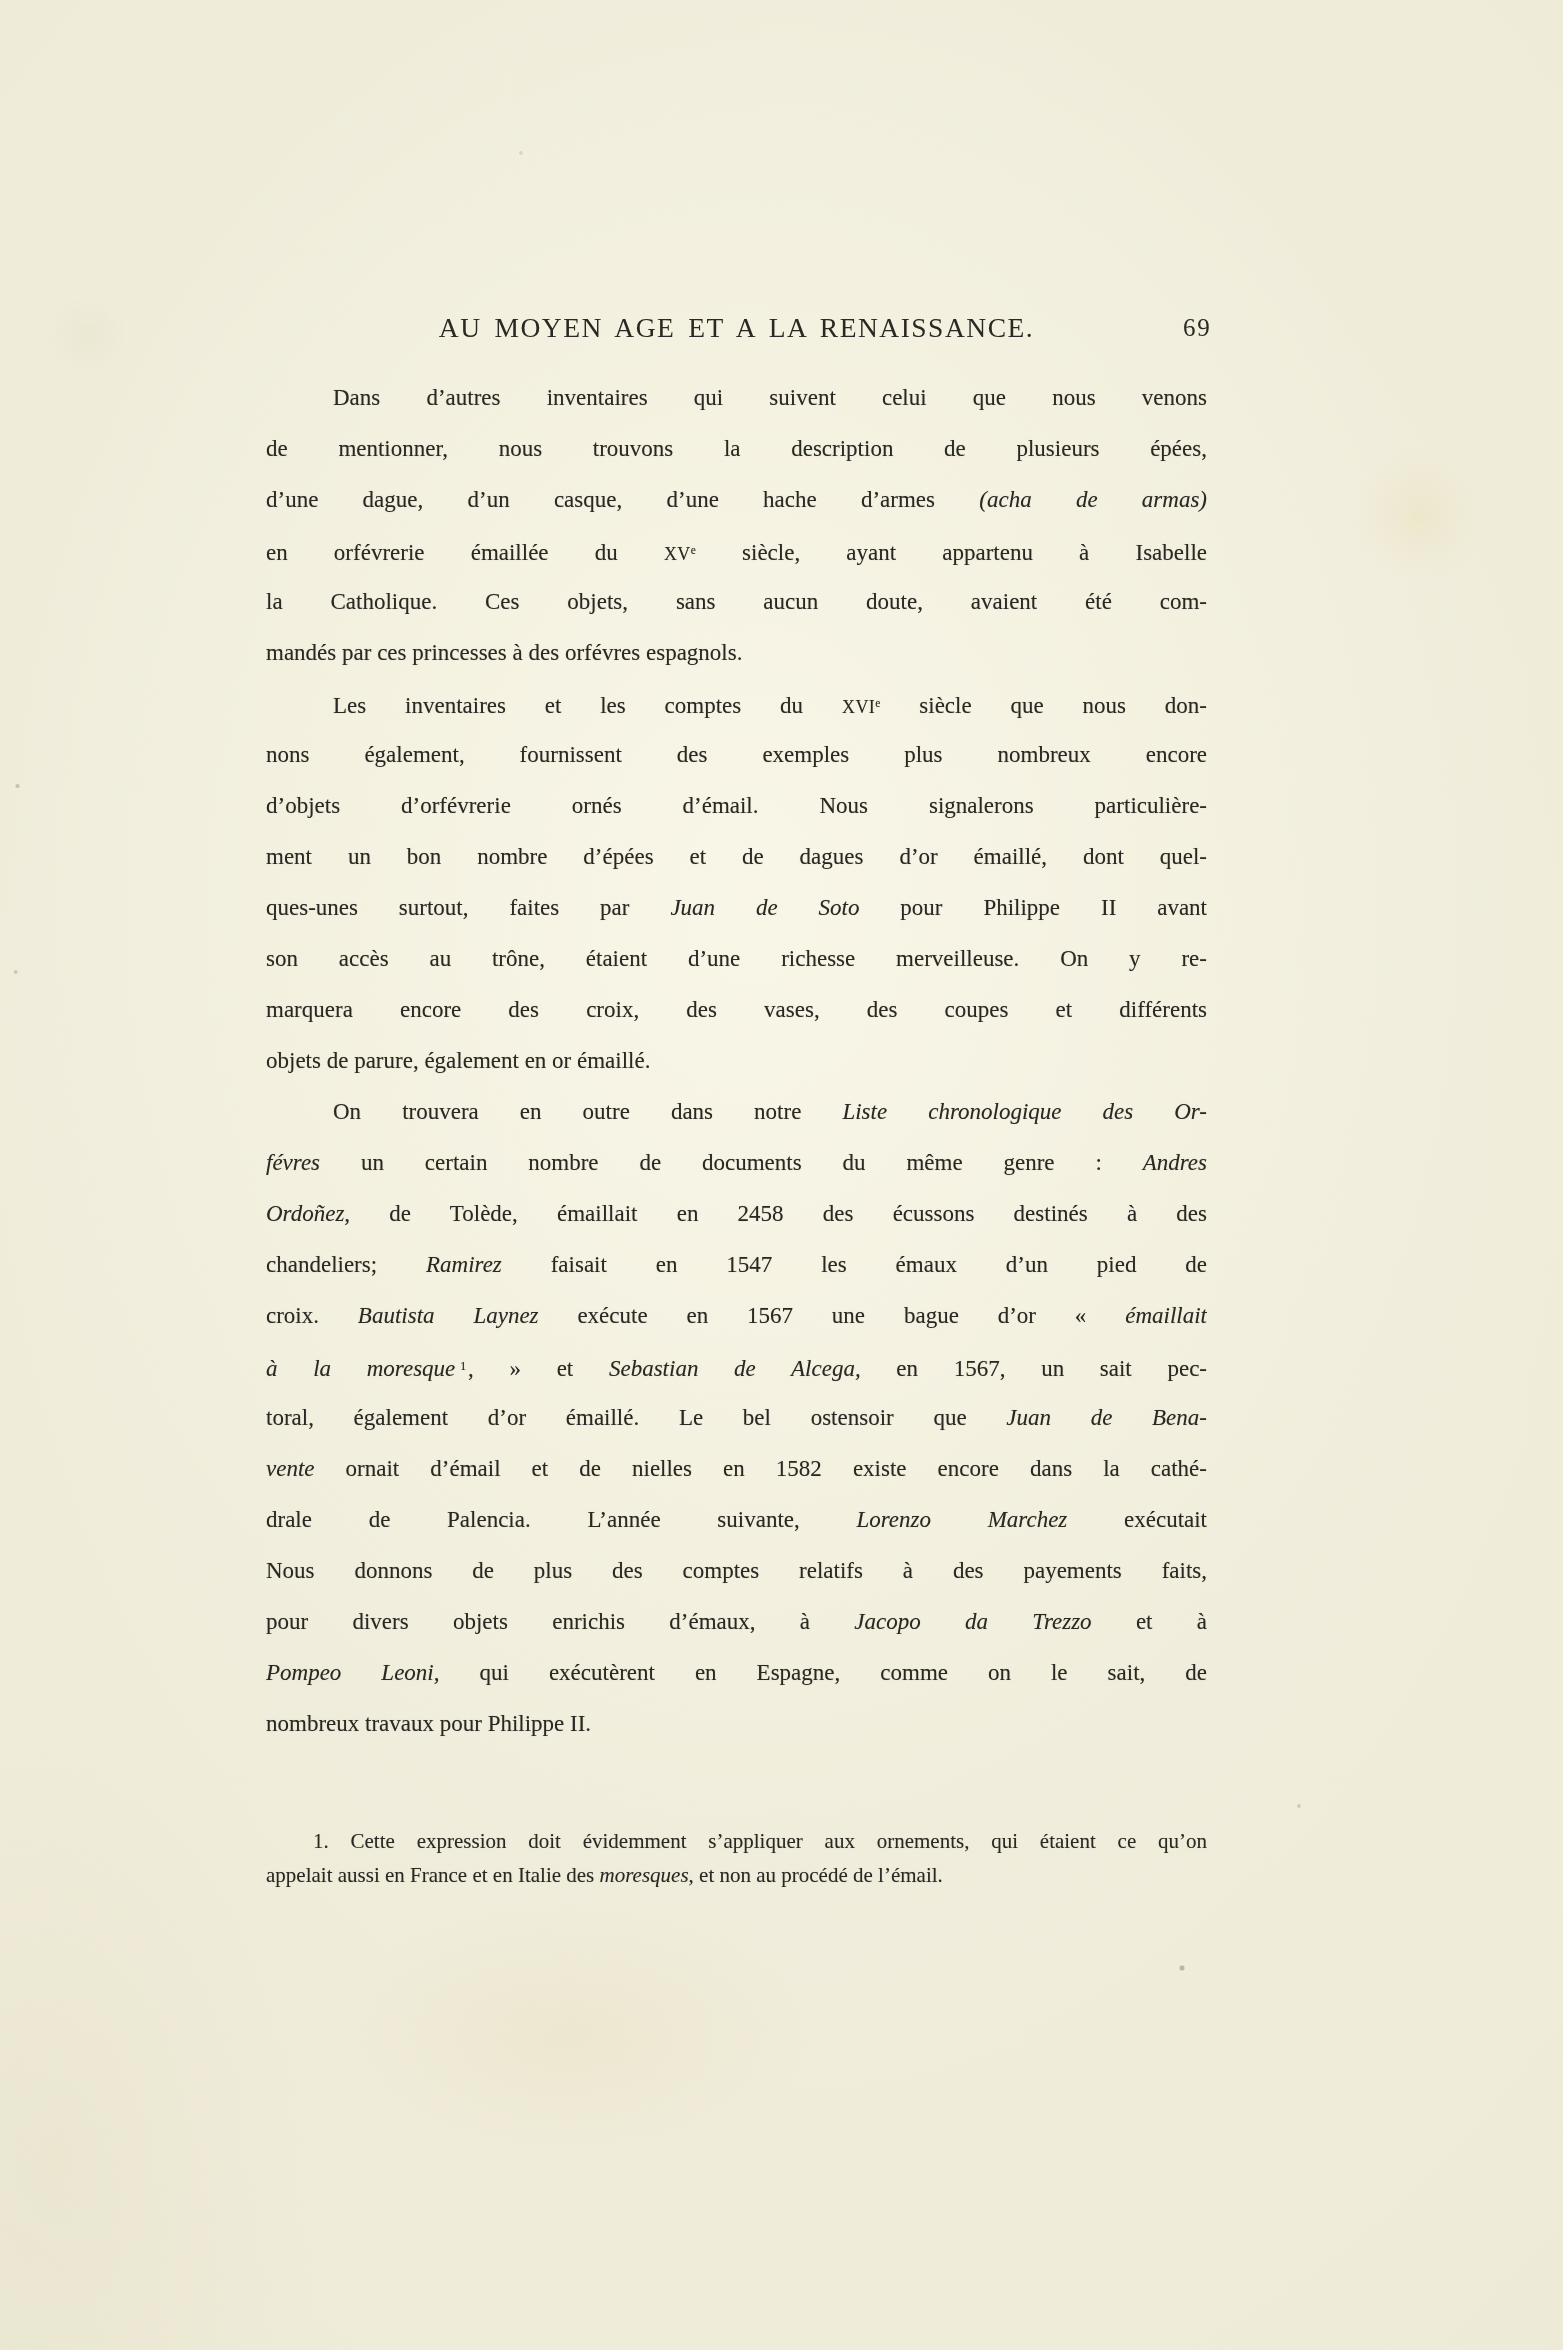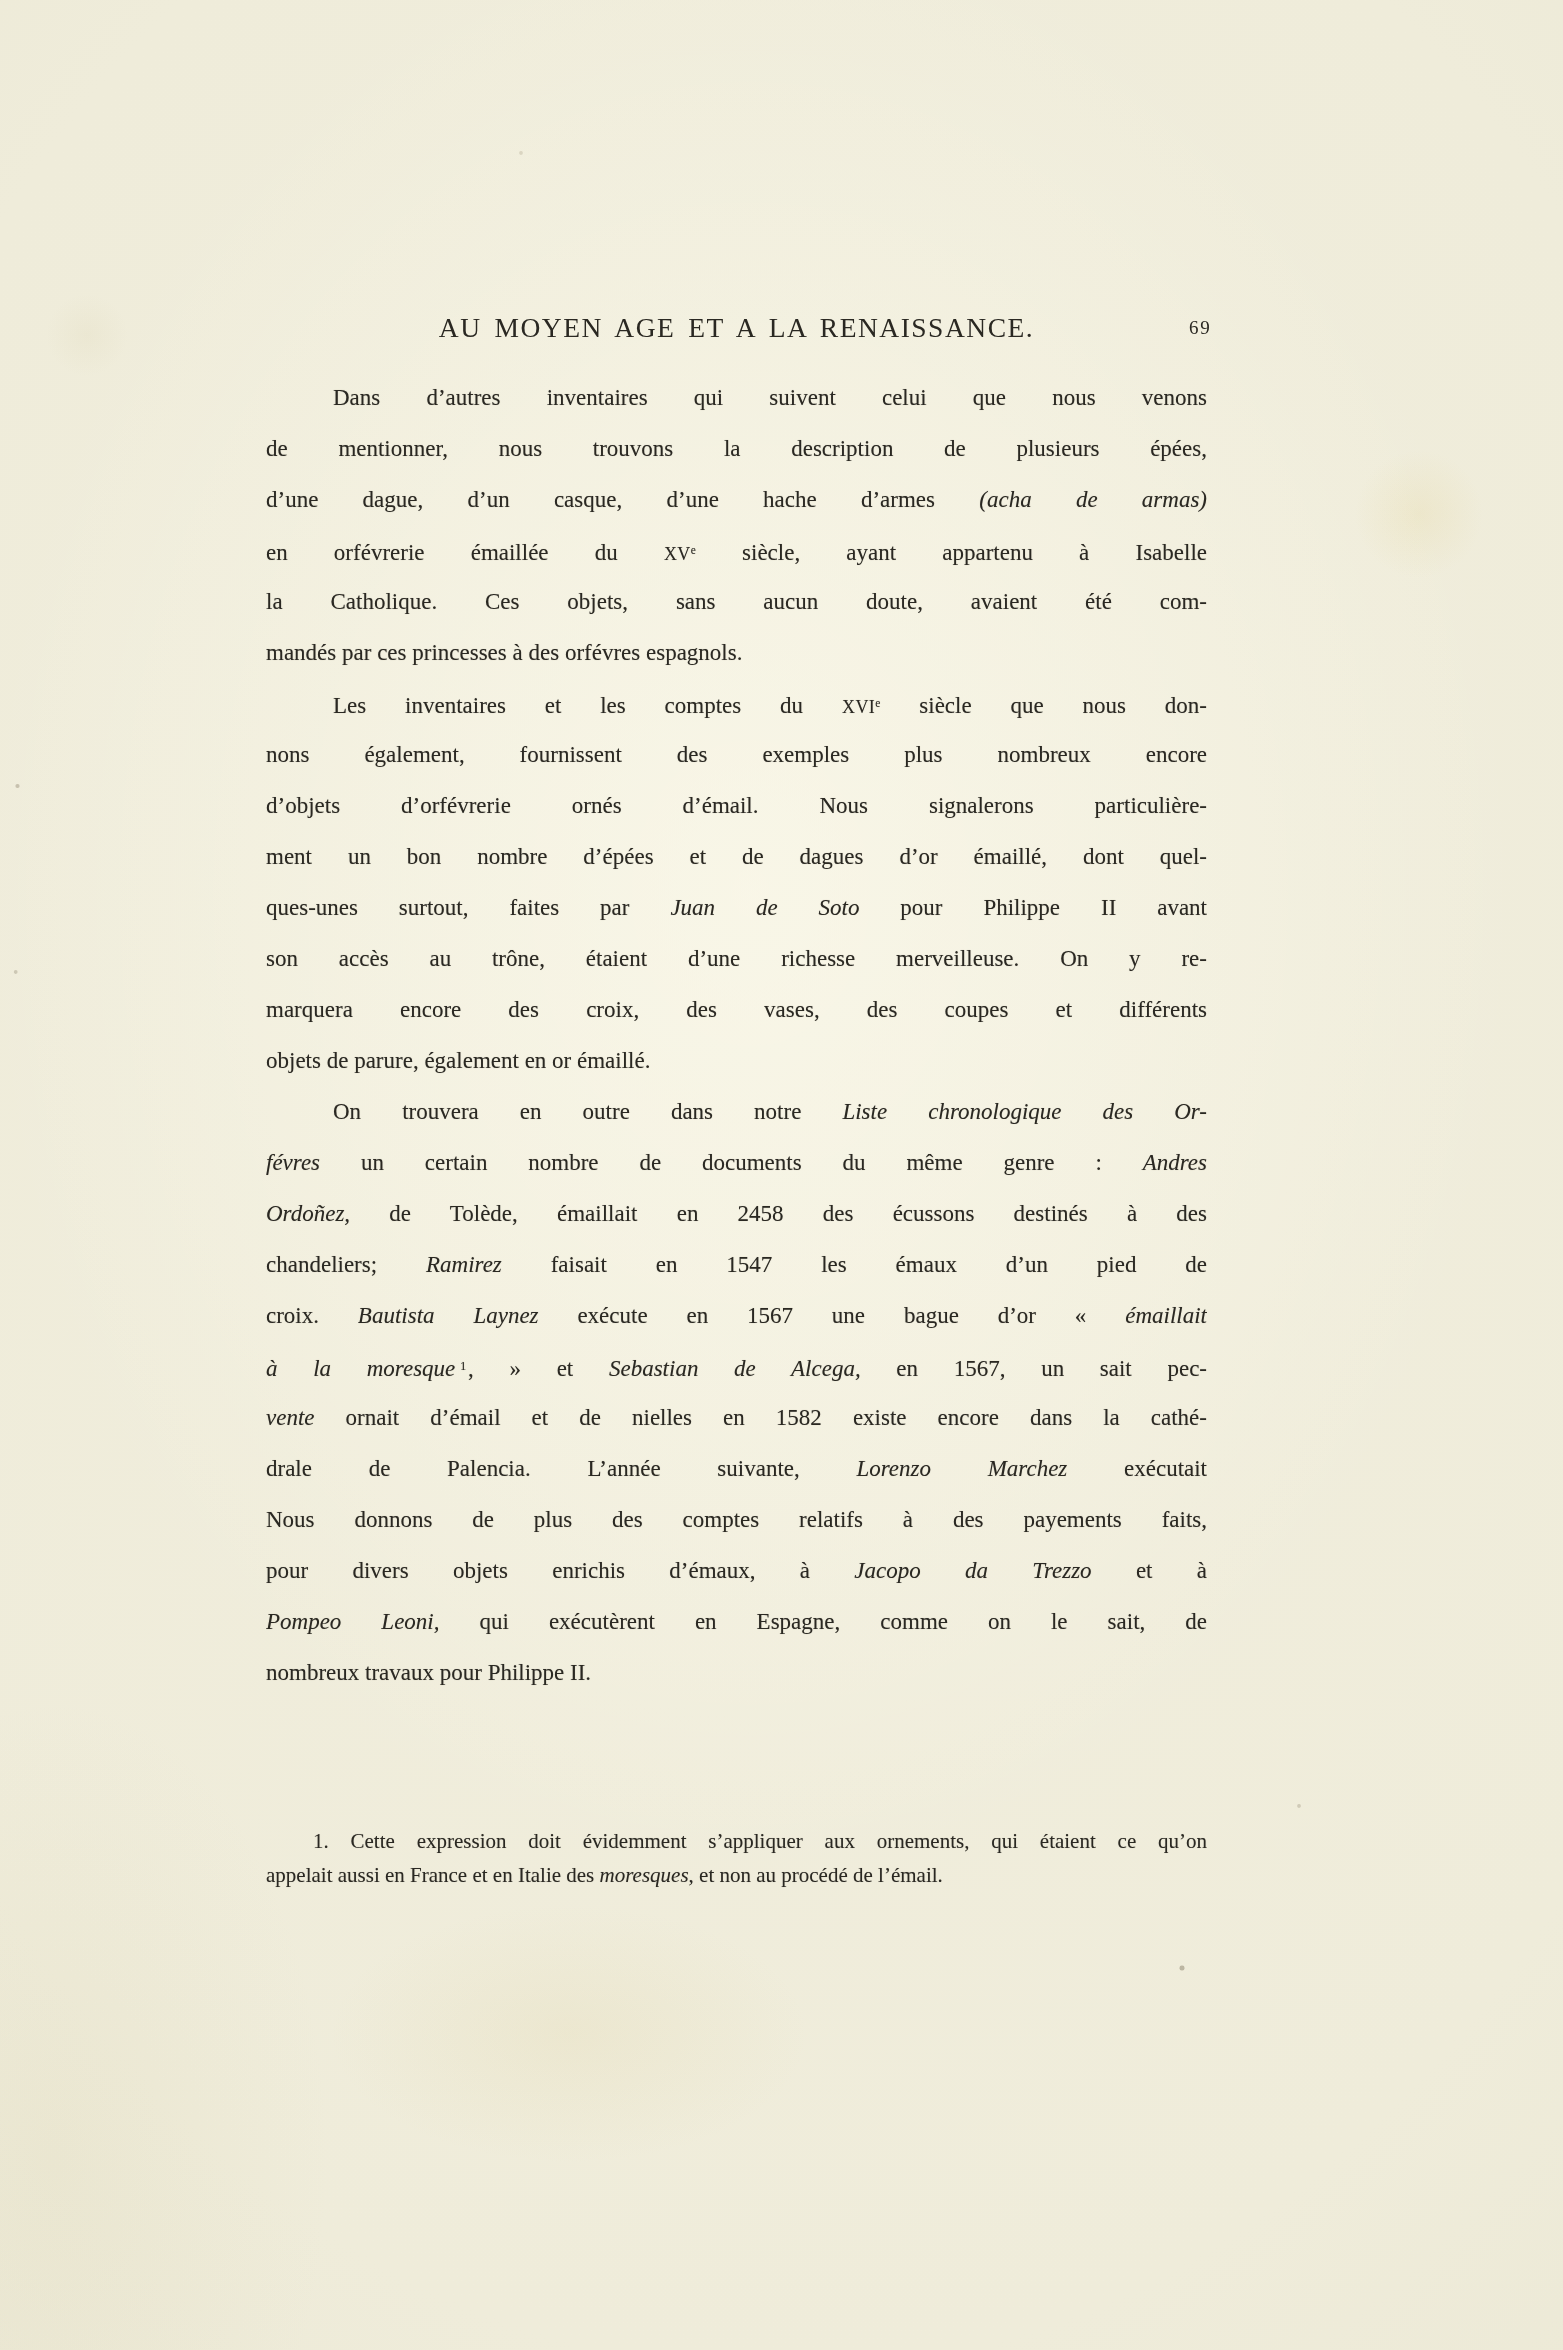--- a/index.html
+++ b/index.html
@@ -50,21 +50,21 @@
     position:absolute;left:266px;width:941px;top:314px;height:29px;
     line-height:27.5px;font-size:27.5px;
   }
   .header .title{
     display:block;text-align:center;
     letter-spacing:1.5px;word-spacing:4.6px;
     white-space:nowrap;
   }
   .header .pagenum{
     position:absolute;right:-4.6px;top:0;
-    font-size:19px;letter-spacing:1.8px;
+    font-size:25px;letter-spacing:1.8px;
   }
   
   .bodytext{
     position:absolute;left:266px;top:372px;width:941px;
     font-size:23px;
     text-shadow:0 0 0.9px rgba(42,40,34,0.30);
   }
   .line{
     height:51px;line-height:51px;
     text-align:justify;text-align-last:justify;
@@ -123,20 +123,21 @@
         <div class="line"><span>marquera encore des croix, des vases, des coupes et différents</span></div>
         <div class="line last"><span>objets de parure, également en or émaillé.</span></div>
       </div>
       <div>
         <div class="line indent"><span>On trouvera en outre dans notre </span><span class="i">Liste chronologique des Or-</span></div>
         <div class="line"><span class="i">févres</span><span> un certain nombre de documents du même genre : </span><span class="i">Andres</span></div>
         <div class="line"><span class="i">Ordoñez,</span><span> de Tolède, émaillait en 2458 des écussons destinés à des</span></div>
         <div class="line"><span>chandeliers; </span><span class="i">Ramirez</span><span> faisait en 1547 les émaux d’un pied de</span></div>
         <div class="line"><span>croix. </span><span class="i">Bautista Laynez</span><span> exécute en 1567 une bague d’or « </span><span class="i">émaillait</span></div>
         <div class="line"><span class="i">à la moresque</span><span class="supn">1</span><span>, » et </span><span class="i">Sebastian de Alcega,</span><span> en 1567, un sait pec-</span></div>
+        <div class="line"><span>toral, également d’or émaillé. Le bel ostensoir que </span><span class="i">Juan de Bena-</span></div>
         <div class="line"><span class="i">vente</span><span> ornait d’émail et de nielles en 1582 existe encore dans la cathé-</span></div>
         <div class="line"><span>drale de Palencia. L’année suivante, </span><span class="i">Lorenzo Marchez</span><span> exécutait</span></div>
         <div class="line"><span>Nous donnons de plus des comptes relatifs à des payements faits,</span></div>
         <div class="line"><span>pour divers objets enrichis d’émaux, à </span><span class="i">Jacopo da Trezzo</span><span> et à</span></div>
         <div class="line"><span class="i">Pompeo Leoni,</span><span> qui exécutèrent en Espagne, comme on le sait, de</span></div>
         <div class="line last"><span>nombreux travaux pour Philippe II.</span></div>
       </div>
     </div>
 
   <div class="footnote">

